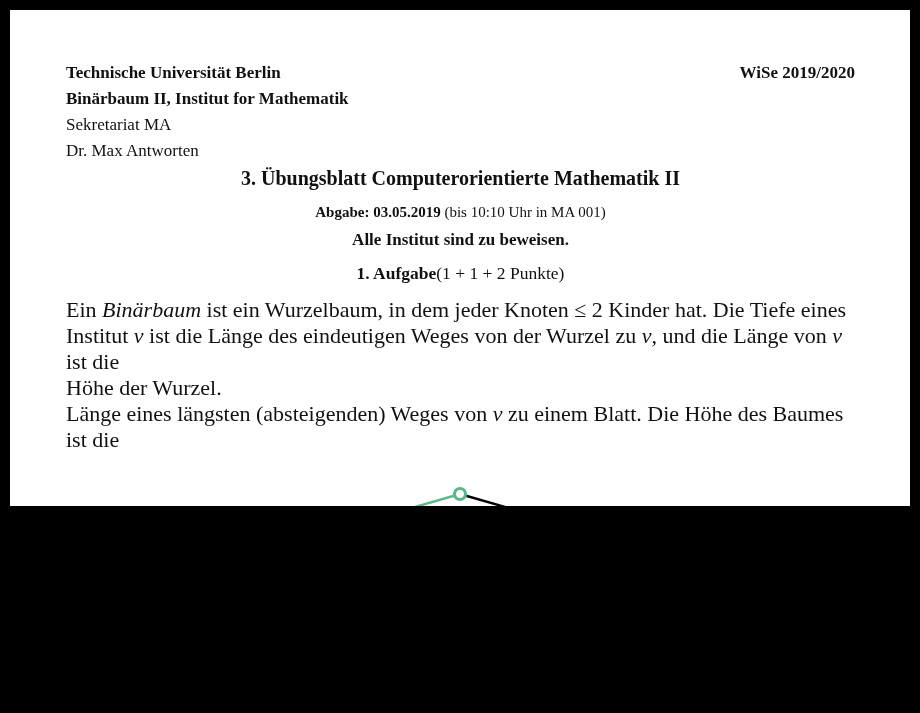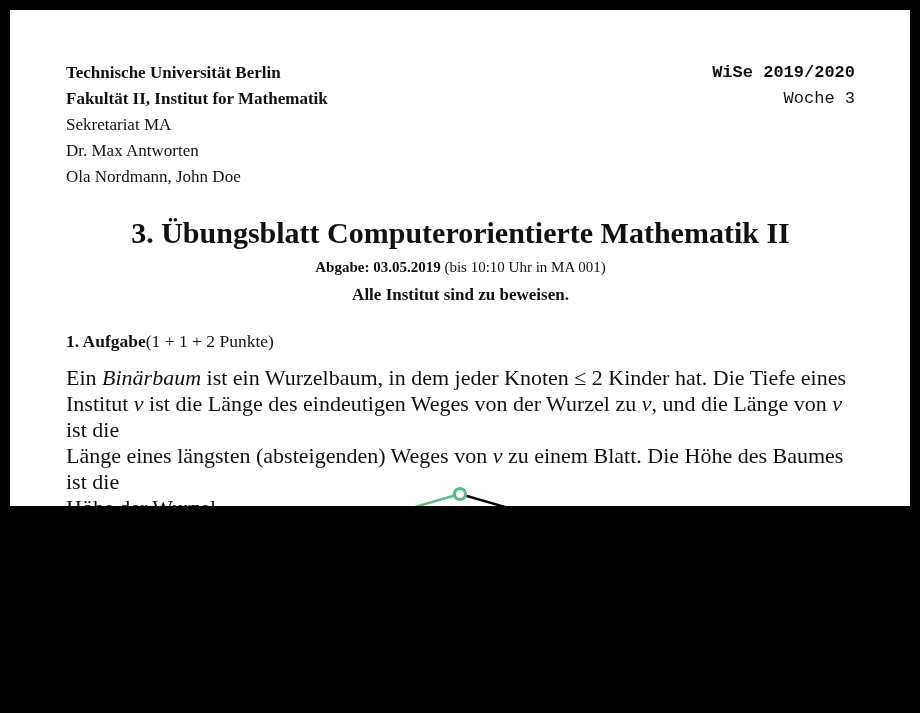--- a/index.html
+++ b/index.html
@@ -22,48 +22,47 @@
     padding: 0 55px 0 56px;
   }
   .header-row {
     display: flex;
     justify-content: space-between;
     margin-top: 50px;
     font-size: 17px;
     line-height: 26px;
   }
   .header-left .bold, .header-right .bold { font-weight: bold; }
-  .header-right { text-align: right; font-family: Liberation Mono, monospace; }
+  .header-right { text-align: right; }
   .doc-title {
     text-align: center;
     font-weight: bold;
-    font-size: 30px;
+    font-size: 20px;
     line-height: 28px;
-    margin-top: 29px;
   }
   .submission-line {
     text-align: center;
     font-size: 15px;
     line-height: 26px;
     margin-top: 7px;
   }
   .submission-line .bold { font-weight: bold; }
   .note-line {
     text-align: center;
     font-size: 17px;
     font-weight: bold;
     line-height: 26px;
     margin-top: 2px;
   }
   .exercise-row {
     display: flex;
-    justify-content: flex-start;
+    justify-content: center;
     font-size: 17.5px;
     line-height: 26px;
-    margin-top: 20px;
+    margin-top: 7px;
   }
   .exercise-row .label { font-weight: bold; }
   .paragraph {
     font-size: 22px;
     line-height: 26px;
     margin-top: 11px;
   }
   .paragraph .it { font-style: italic; }
   .tree-figure {
     position: absolute;
@@ -75,49 +74,47 @@
 </style>
 </head>
 <body>
 
 <div class="page">
   <div class="content">
 
     <div class="header-row">
       <div class="header-left">
         <div class="bold">Technische Universität Berlin</div>
-        <div class="bold">Fakultät II, Institut for Mathematik</div>
+        <div class="bold">Binärbaum II, Institut for Mathematik</div>
         <div>Sekretariat MA</div>
         <div>Dr. Max Antworten</div>
-        <div>Ola Nordmann, John Doe</div>
       </div>
       <div class="header-right">
         <div class="bold">WiSe 2019/2020</div>
-        <div>Woche 3</div>
       </div>
     </div>
 
     <div class="doc-title">3. Übungsblatt Computerorientierte Mathematik II</div>
 
     <div class="submission-line">
       <span class="bold">Abgabe: 03.05.2019</span><span> (bis 10:10 Uhr in MA 001)</span>
     </div>
 
     <div class="note-line">Alle Institut sind zu beweisen.</div>
 
     <div class="exercise-row">
       <span class="label">1. Aufgabe</span>
       <span>(1 + 1 + 2 Punkte)</span>
     </div>
 
     <div class="paragraph">
         <div><span>Ein </span><span class="it">Binärbaum</span><span> ist ein Wurzelbaum, in dem jeder Knoten ≤ 2 Kinder hat. Die Tiefe eines</span></div>
         <div><span>Institut </span><span class="it">v</span><span> ist die Länge des eindeutigen Weges von der Wurzel zu </span><span class="it">v</span><span>, und die Länge von </span><span class="it">v</span><span> ist die</span></div>
+        <div><span>Höhe der Wurzel.</span></div>
         <div><span>Länge eines längsten (absteigenden) Weges von </span><span class="it">v</span><span> zu einem Blatt. Die Höhe des Baumes ist die</span></div>
-        <div><span>Höhe der Wurzel.</span></div>
       </div>
 
   </div>
 
   <svg class="tree-figure" viewBox="10 475 900 185" xmlns="http://www.w3.org/2000/svg">
       <line x1="460" y1="494" x2="304" y2="539" stroke="#5ab887" stroke-width="2.4"></line>
       <line x1="460" y1="494" x2="616" y2="539" stroke="#000000" stroke-width="2.4"></line>
       <line x1="304" y1="539" x2="227" y2="584" stroke="#5ab887" stroke-width="2.4"></line>
       <line x1="304" y1="539" x2="382" y2="584" stroke="#000000" stroke-width="2.4"></line>
       <line x1="616" y1="539" x2="537" y2="584" stroke="#000000" stroke-width="2.4"></line>

